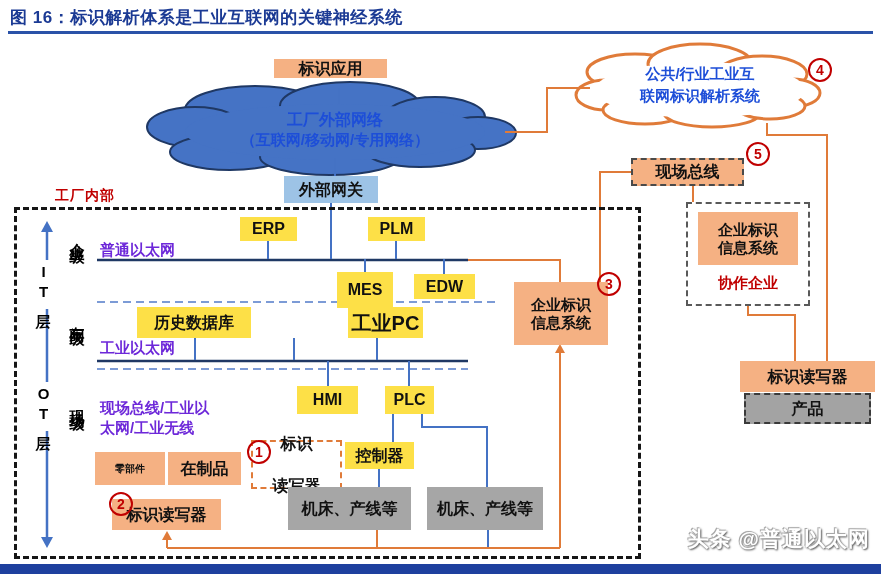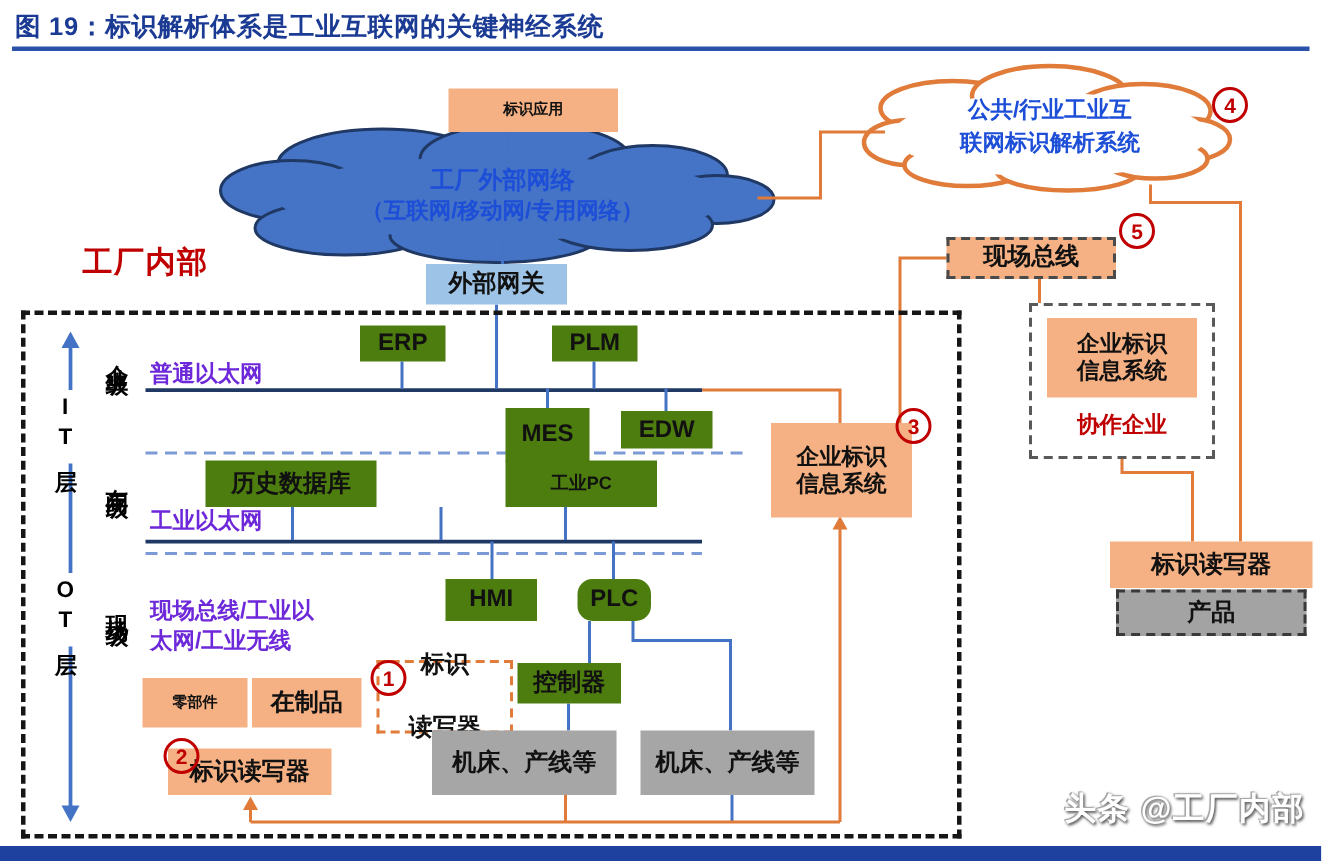--- a/index.html
+++ b/index.html
@@ -5,21 +5,21 @@
   html,body{margin:0;padding:0;background:#ffffff;}
   #stage{
     position:relative;width:881px;height:574px;overflow:hidden;
     font-family:"Liberation Sans","DejaVu Sans",sans-serif;background:#ffffff;
   }
   .abs{position:absolute;}
   .box{
     position:absolute;display:flex;flex-direction:column;align-items:center;justify-content:center;
     font-weight:bold;color:#111;text-align:center;line-height:1.2;box-sizing:border-box;
   }
-  .blue-box{background:#4d7c0f;}
+  .blue-box{background:#fde047;}
   .lblue-box{background:#9DC3E6;}
   .orange-box{background:#F5B183;}
   .gray-box{background:#A6A6A6;}
   .title{
     position:absolute;left:10px;top:6px;width:860px;color:#1B3A94;
     font-size:17px;font-weight:bold;letter-spacing:0.5px;
   }
   .title-rule{position:absolute;left:8px;top:31px;width:865px;border-top:3px solid #2A52A8;}
   .factory{
     position:absolute;left:14px;top:207px;width:627px;height:352px;
@@ -121,24 +121,24 @@
       <path d="M748 265 V315 H795 V361"></path>
       <path d="M167 548 V538"></path>
       <path d="M167 548 H560"></path>
       <path d="M560 548 V350"></path>
       <path d="M377 530 V548"></path>
     </g>
     <polygon points="162,540 172,540 167,531" fill="#E07B39"></polygon>
     <polygon points="555,353 565,353 560,344" fill="#E07B39"></polygon>
   </svg>
 
-  <div class="title">图 19：标识解析体系是工业互联网的关键神经系统</div>
+  <div class="title">图 16：标识解析体系是工业互联网的关键神经系统</div>
   <div class="title-rule"></div>
 
-  <div class="box orange-box" style="left:299px;top:59px;width:113px;height:29px;font-size:10px;">标识应用</div>
+  <div class="box orange-box" style="left:274px;top:59px;width:113px;height:19px;font-size:16px;">标识应用</div>
 
   <div class="cloud-text" style="left:165px;top:110px;width:340px;">
     <div style="font-size:16px;">工厂外部网络</div>
     <div style="font-size:15px;">（互联网/移动网/专用网络）</div>
   </div>
 
   <div class="box lblue-box" style="left:284px;top:176px;width:94px;height:27px;font-size:16px;">外部网关</div>
 
   <div class="cloud-text" style="left:585px;top:63px;width:230px;line-height:22px;">
     <div style="font-size:15px;">公共/行业工业互</div>
@@ -151,45 +151,45 @@
   <div class="box orange-box" style="left:698px;top:212px;width:100px;height:53px;font-size:15px;">
     <div>企业标识</div>
     <div>信息系统</div>
   </div>
   <div class="abs redtext" style="left:698px;top:274px;width:100px;text-align:center;font-size:15px;">协作企业</div>
 
   <div class="box orange-box" style="left:740px;top:361px;width:135px;height:31px;font-size:16px;">标识读写器</div>
   <div class="box" style="left:744px;top:393px;width:127px;height:31px;font-size:16px;border:2px dashed #3a3a3a;background:#a3a3a3;">产品</div>
 
   <div class="factory"></div>
-  <div class="abs redtext" style="left:55px;top:161px;font-size:20px;letter-spacing:1px;">工厂内部</div>
+  <div class="abs redtext" style="left:55px;top:187px;font-size:14px;letter-spacing:1px;">工厂内部</div>
 
   <div class="vtext vlayer" style="left:36px;top:260px;">IT层</div>
   <div class="vtext vlayer" style="left:36px;top:382px;">OT层</div>
   <div class="vtext" style="left:70px;top:231px;">企业级</div>
   <div class="vtext" style="left:70px;top:313px;">车间级</div>
   <div class="vtext" style="left:70px;top:398px;">现场级</div>
 
   <div class="netlabel" style="left:100px;top:240px;">普通以太网</div>
   <div class="netlabel" style="left:100px;top:338px;">工业以太网</div>
   <div class="netlabel" style="left:100px;top:398px;">
     <div>现场总线/工业以</div>
     <div>太网/工业无线</div>
   </div>
 
   <div class="box blue-box" style="left:240px;top:217px;width:57px;height:24px;font-size:16px;">ERP</div>
   <div class="box blue-box" style="left:368px;top:217px;width:57px;height:24px;font-size:16px;">PLM</div>
   <div class="box blue-box" style="left:337px;top:272px;width:56px;height:36px;font-size:16px;">MES</div>
   <div class="box blue-box" style="left:414px;top:274px;width:61px;height:25px;font-size:16px;">EDW</div>
 
   <div class="box blue-box" style="left:137px;top:307px;width:114px;height:31px;font-size:16px;">历史数据库</div>
-  <div class="box blue-box" style="left:337px;top:307px;width:101px;height:31px;font-size:12px;">工业PC</div>
+  <div class="box blue-box" style="left:348px;top:307px;width:75px;height:31px;font-size:20px;">工业PC</div>
 
   <div class="box blue-box" style="left:297px;top:386px;width:61px;height:28px;font-size:16px;">HMI</div>
-  <div class="box blue-box" style="left:385px;top:386px;width:49px;height:28px;font-size:16px;border-radius:10px;">PLC</div>
+  <div class="box blue-box" style="left:385px;top:386px;width:49px;height:28px;font-size:16px;">PLC</div>
   <div class="box blue-box" style="left:345px;top:442px;width:69px;height:27px;font-size:16px;">控制器</div>
 
   <div class="box orange-box" style="left:95px;top:452px;width:70px;height:33px;font-size:10px;">零部件</div>
   <div class="box orange-box" style="left:168px;top:452px;width:73px;height:33px;font-size:16px;">在制品</div>
 
   <div class="box" style="left:251px;top:440px;width:91px;height:49px;font-size:16px;border:2px dashed #E07B39;background:#ffffff;gap:23px;">
     <div>标识</div>
     <div>读写器</div>
   </div>
 
@@ -202,16 +202,16 @@
     <div>企业标识</div>
     <div>信息系统</div>
   </div>
 
   <div class="marker" style="left:247px;top:440px;">1</div>
   <div class="marker" style="left:109px;top:492px;">2</div>
   <div class="marker" style="left:597px;top:272px;">3</div>
   <div class="marker" style="left:808px;top:58px;">4</div>
   <div class="marker" style="left:746px;top:142px;">5</div>
 
-  <div class="watermark">头条 @工厂内部</div>
+  <div class="watermark">头条 @普通以太网</div>
   <div class="bottom-bar"></div>
 
 </div>
 
 </body></html>

